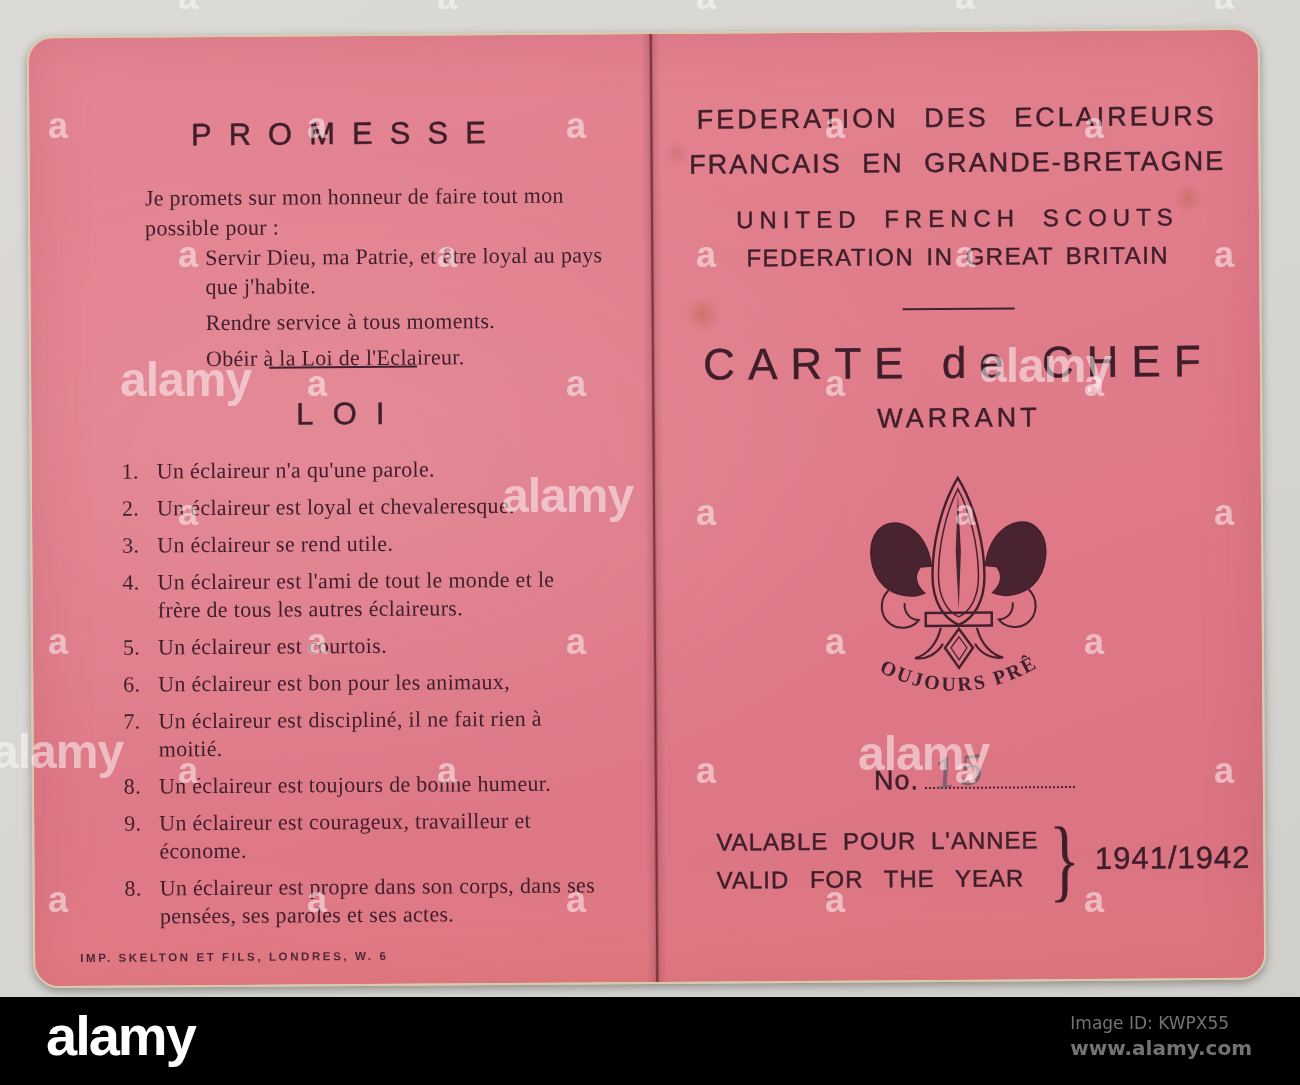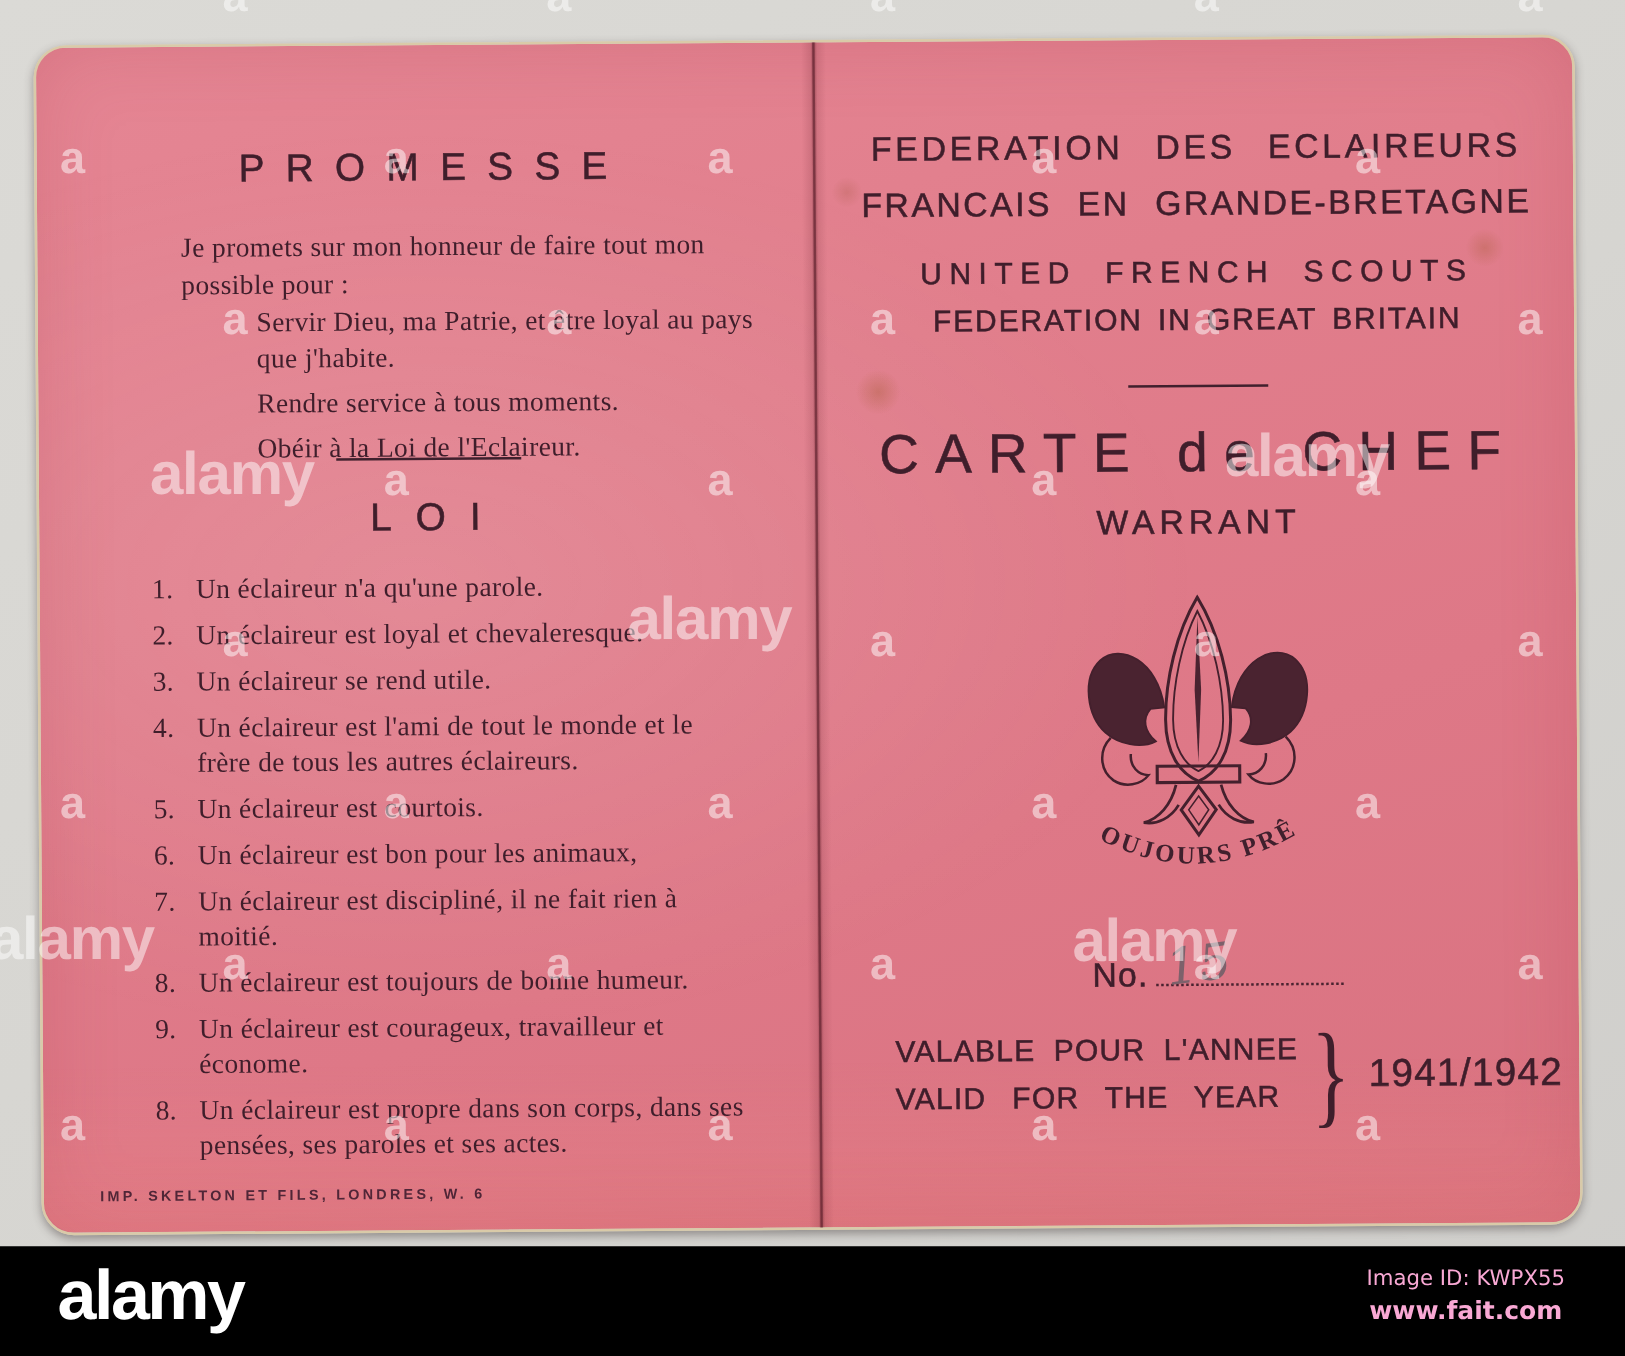--- a/index.html
+++ b/index.html
@@ -92,21 +92,21 @@
   .wm-a { font-size:36px; }
   .wm-word { font-size:48px; letter-spacing:-1px; }
 
   
   .bar { position:absolute; left:0; top:997px; width:1300px; height:88px; background:#000; z-index:10; }
   .bar-logo {
     position:absolute; left:46px; top:6px; color:#fff;
     font-family:"Liberation Sans",sans-serif; font-weight:bold;
     font-size:56px; letter-spacing:-2px;
   }
-  .bar-right { position:absolute; right:48px; top:14px; text-align:center; color:#f9a8d4;
+  .bar-right { position:absolute; right:48px; top:14px; text-align:left; color:#737373;
                font-family:"DejaVu Sans",sans-serif; }
   .bar-id  { font-size:17px; line-height:24px; }
   .bar-url { font-size:20px; font-weight:bold; line-height:26px; }
 
   svg .ink-stroke { stroke:#44202d; fill:none; }
   svg .ink-fill   { fill:#4a2330; }
   svg text { fill:#40202d; font-family:"Liberation Serif",serif; }
 </style>
 </head>
 <body>
@@ -265,17 +265,17 @@
       <span class="wm-word" style="left: 980px; top: 338px;">alamy</span>
       <span class="wm-word" style="left: 502px; top: 468px;">alamy</span>
       <span class="wm-word" style="left: 858px; top: 726px;">alamy</span>
       <span class="wm-word" style="left: -8px; top: 724px;">alamy</span>
     </div>
 
   <div class="bar">
     <div class="bar-logo">alamy</div>
     <div class="bar-right">
       <div class="bar-id">Image ID: KWPX55</div>
-      <div class="bar-url">www.fait.com</div>
+      <div class="bar-url">www.alamy.com</div>
     </div>
   </div>
 
 </div>
 
 </body></html>

